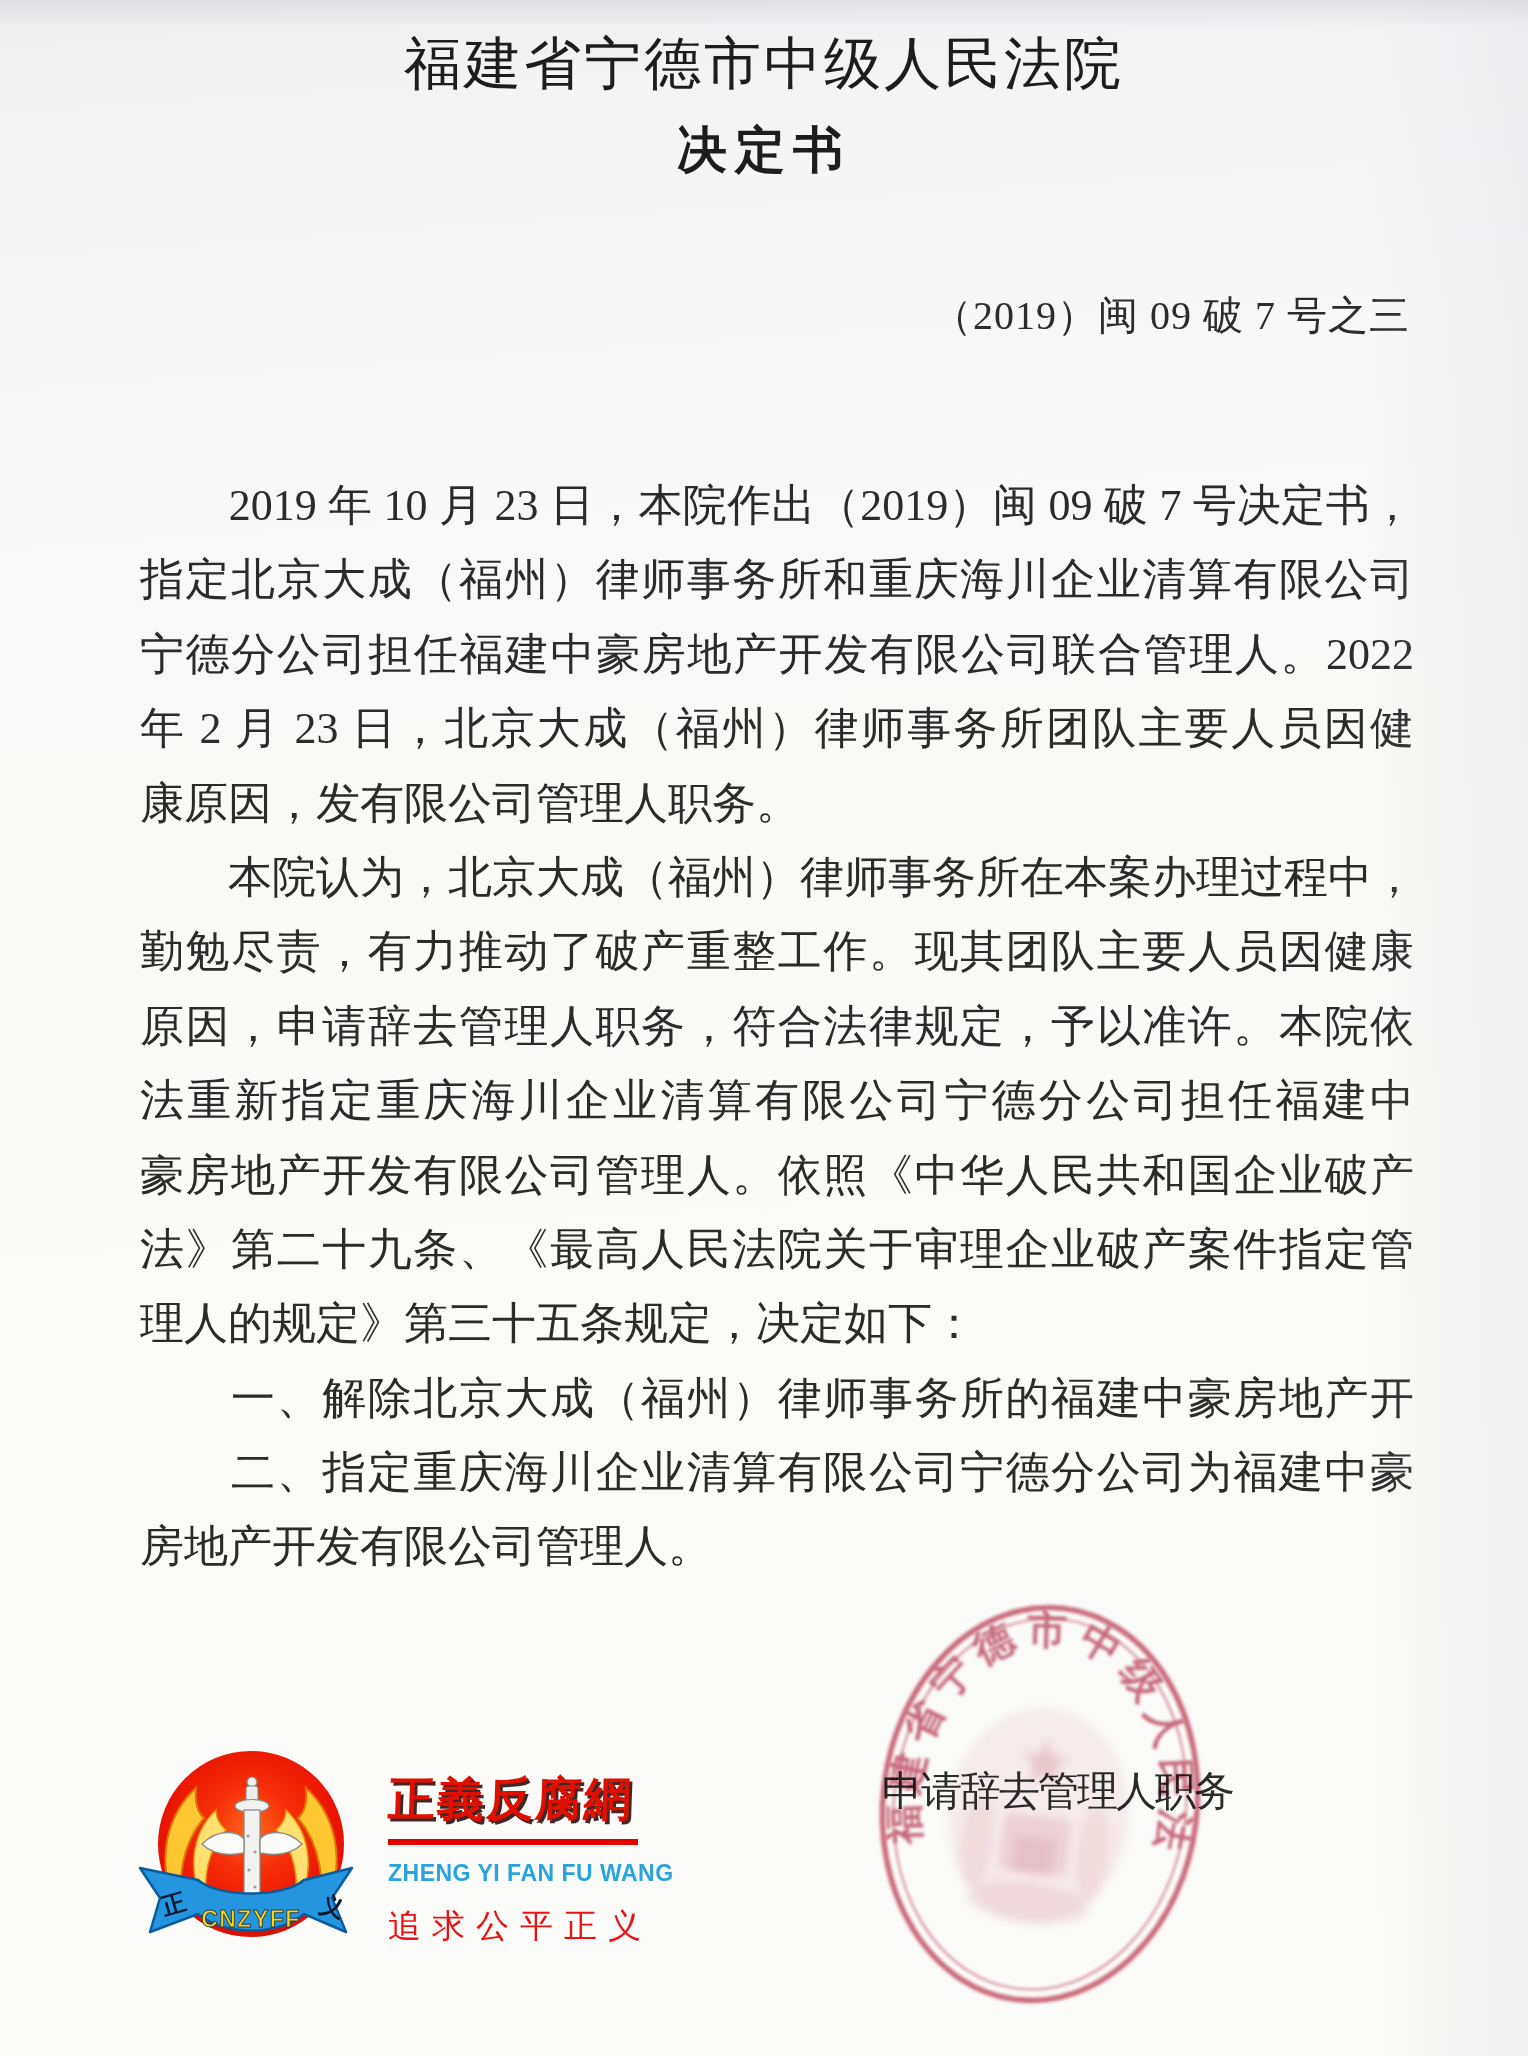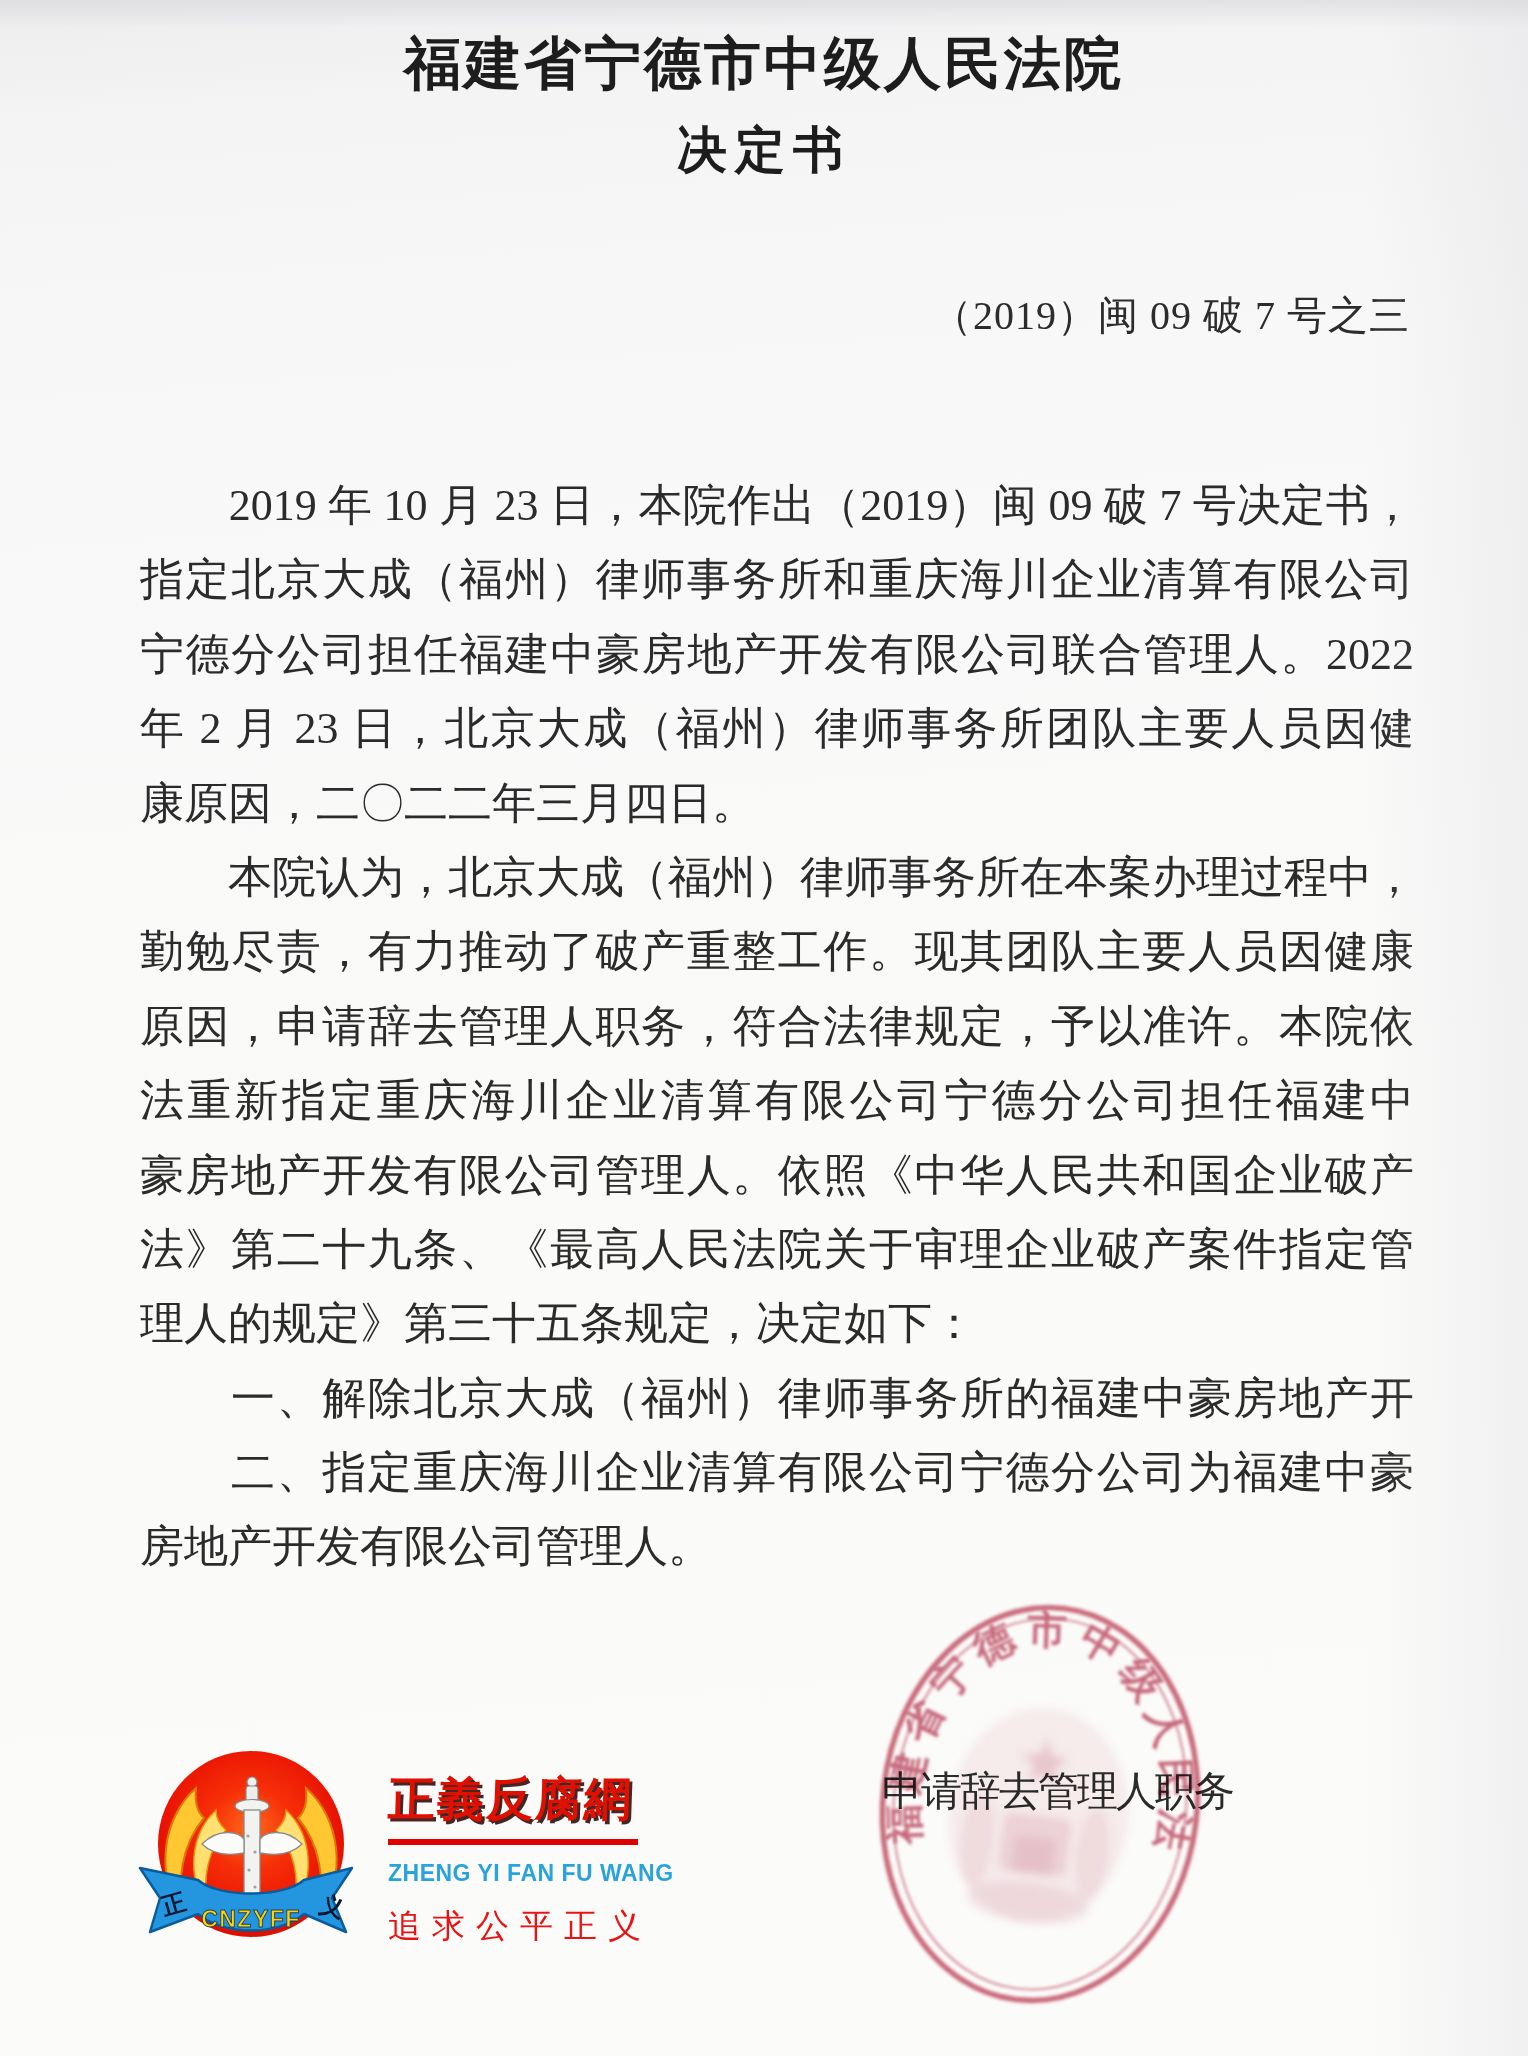--- a/index.html
+++ b/index.html
@@ -15,21 +15,21 @@
   .page::before{ 
     content:"";position:absolute;left:0;top:0;right:0;height:28px;
     background:linear-gradient(180deg,rgba(205,205,210,.45),rgba(205,205,210,0));
   }
   .page::after{ 
     content:"";position:absolute;top:0;bottom:0;right:0;width:160px;
     background:linear-gradient(270deg,rgba(210,210,214,.25),rgba(210,210,214,0));
   }
   .title{
     position:absolute;left:110px;right:110px;top:28px;margin:0;
-    text-align:center;font-size:57px;font-weight:700;color:#1d1d1d;
+    text-align:center;font-size:57px;font-weight:400;color:#1d1d1d;
     letter-spacing:3px;line-height:72px;
   }
   .subtitle{
     position:absolute;left:110px;right:110px;top:118px;margin:0;
     text-align:center;font-size:50px;font-weight:700;color:#1d1d1d;
     letter-spacing:8px;line-height:64px;
   }
   .case-no{
     position:absolute;top:288px;right:118px;
     font-size:40px;color:#2c2c2c;letter-spacing:1px;
@@ -78,21 +78,21 @@
   <h1 class="title">福建省宁德市中级人民法院</h1>
   <h2 class="subtitle">决定书</h2>
   <div class="case-no">（2019）闽 09 破 7 号之三</div>
 
   <div class="doc-body" id="doc-body">
       <div>
         <div class="doc-line">　　2019 年 10 月 23 日，本院作出（2019）闽 09 破 7 号决定书，</div>
         <div class="doc-line">指定北京大成（福州）律师事务所和重庆海川企业清算有限公司</div>
         <div class="doc-line">宁德分公司担任福建中豪房地产开发有限公司联合管理人。2022</div>
         <div class="doc-line">年 2 月 23 日，北京大成（福州）律师事务所团队主要人员因健</div>
-        <div class="doc-line end">康原因，二〇二二年三月四日。</div>
+        <div class="doc-line end">康原因，发有限公司管理人职务。</div>
       </div>
       <div>
         <div class="doc-line">　　本院认为，北京大成（福州）律师事务所在本案办理过程中，</div>
         <div class="doc-line">勤勉尽责，有力推动了破产重整工作。现其团队主要人员因健康</div>
         <div class="doc-line">原因，申请辞去管理人职务，符合法律规定，予以准许。本院依</div>
         <div class="doc-line">法重新指定重庆海川企业清算有限公司宁德分公司担任福建中</div>
         <div class="doc-line">豪房地产开发有限公司管理人。依照《中华人民共和国企业破产</div>
         <div class="doc-line">法》第二十九条、《最高人民法院关于审理企业破产案件指定管</div>
         <div class="doc-line end">理人的规定》第三十五条规定，决定如下：</div>
       </div>

